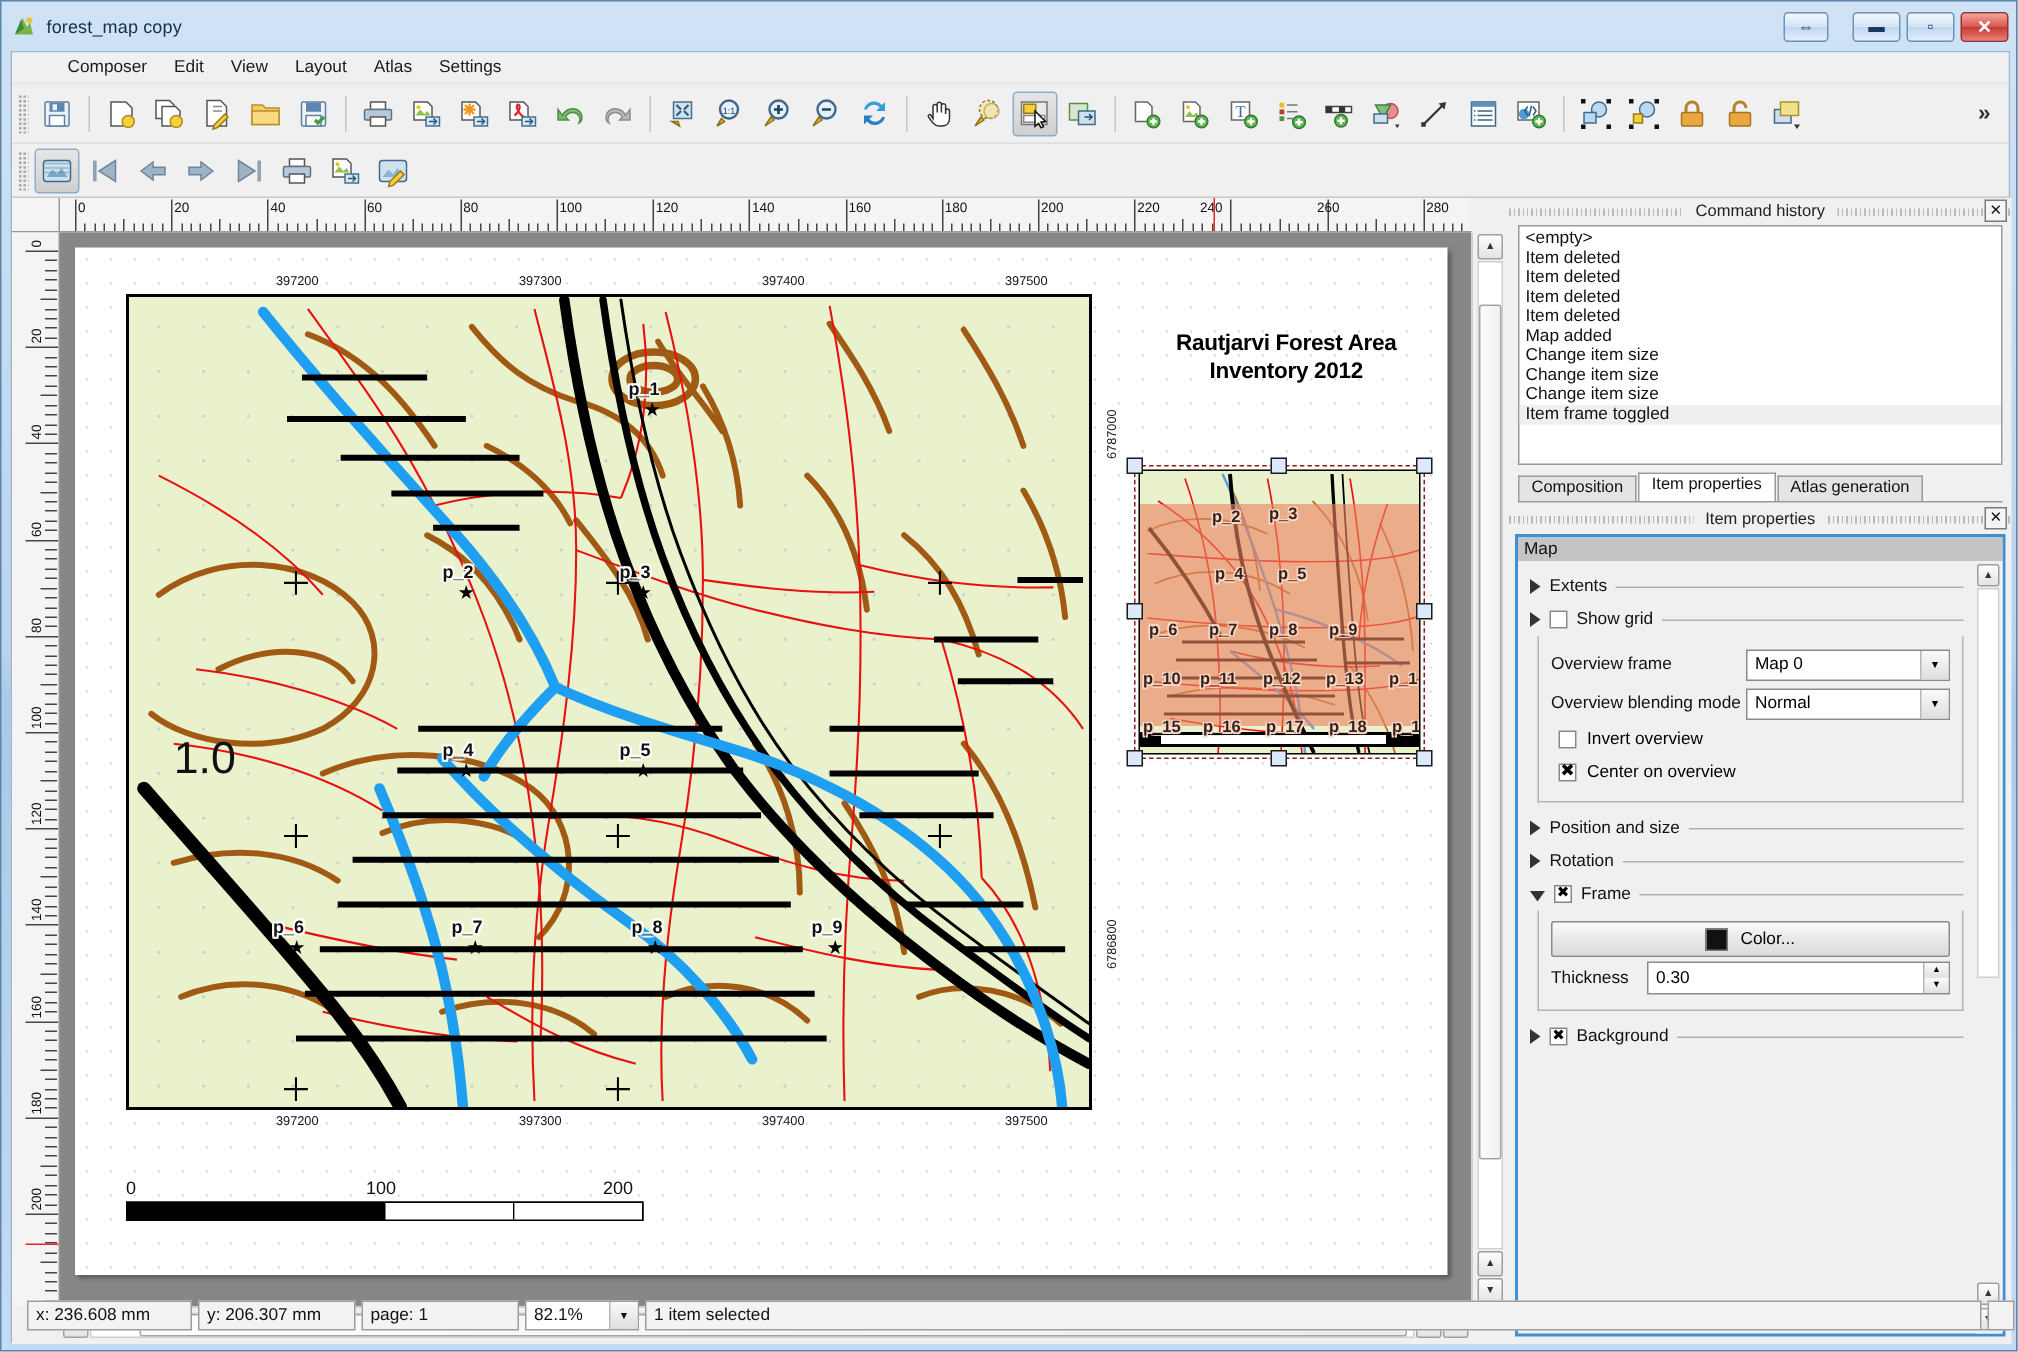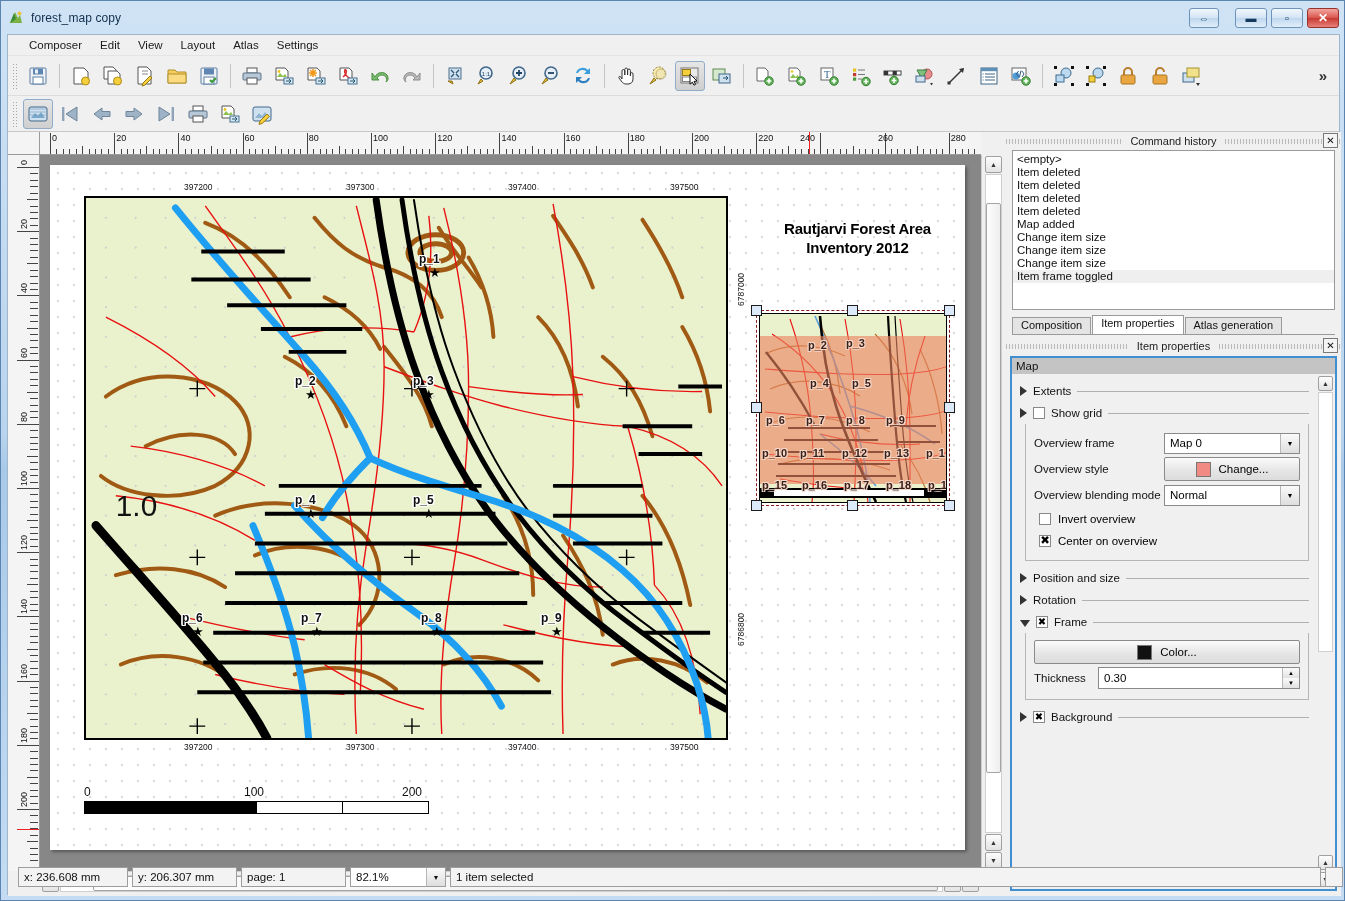--- a/index.html
+++ b/index.html
@@ -41,21 +41,21 @@
 
   
   #client {
     position:absolute; left:6px; top:33px; width:1333px; height:861px;
     background:#f0f0f0; border:1px solid #9fb6cc;
   }
 
   
   #menubar {
     position:absolute; left:0; top:0; width:100%; height:21px;
-    background:#f0f0f0; display:flex; align-items:center; padding-left:12px;
+    background:#f0f0f0; display:flex; align-items:center; padding-left:28px;
     border-bottom:1px solid #e4e4e4;
   }
   .menu-item { padding:2px 9px; font-size:11.5px; color:#1a1a1a; }
 
   
   .toolbar {
     position:absolute; left:0; width:100%;
     background:#f0f0f0; display:flex; align-items:center;
     border-bottom:1px solid #dcdcdc;
   }
@@ -275,21 +275,21 @@
   
   #statusbar {
     position:absolute; left:6px; bottom:4px; width:1333px; height:26px;
     display:flex; align-items:center; gap:4px; padding:0 4px;
   }
   .stat {
     height:20px; border:1px solid #9d9d9d; background:#f3f3f3;
     display:flex; align-items:center; padding:0 5px; font-size:11.5px; color:#111;
   }
   #stat-x { width:110px; } #stat-y { width:105px; } #stat-page { width:105px; }
-  #stat-zoom { width:96px; position:relative; background:#fff; }
+  #stat-zoom { width:76px; position:relative; background:#fff; }
   #stat-zoom .arrow {
     position:absolute; right:0; top:0; width:19px; height:18px;
     border-left:1px solid #b6b6b6; background:linear-gradient(to bottom,#fafafa,#dedede);
     display:flex;align-items:center;justify-content:center;font-size:7px;
   }
   #stat-msg { flex:1; }
   #stat-end { width:18px; }
 </style>
 </head>
 <body>
@@ -1670,27 +1670,20 @@
           <div class="grp">
             <div class="grp-box">
               <div class="row">
                 <span class="row-label">Overview frame</span>
                 <div class="combo">
                   <span>Map 0</span>
                   <span class="arrow">▼</span>
                 </div>
               </div>
               <div class="row">
-                <span class="row-label">Overview style</span>
-                <div class="btn-wide">
-                  <span class="swatch" id="ov-swatch" style="background: rgb(240, 138, 130);"></span>
-                  <span>Change...</span>
-                </div>
-              </div>
-              <div class="row">
                 <span class="row-label">Overview blending mode</span>
                 <div class="combo">
                   <span>Normal</span>
                   <span class="arrow">▼</span>
                 </div>
               </div>
               <div class="chkrow">
                 <span class="chk"></span>
                 <span>Invert overview</span>
               </div>

